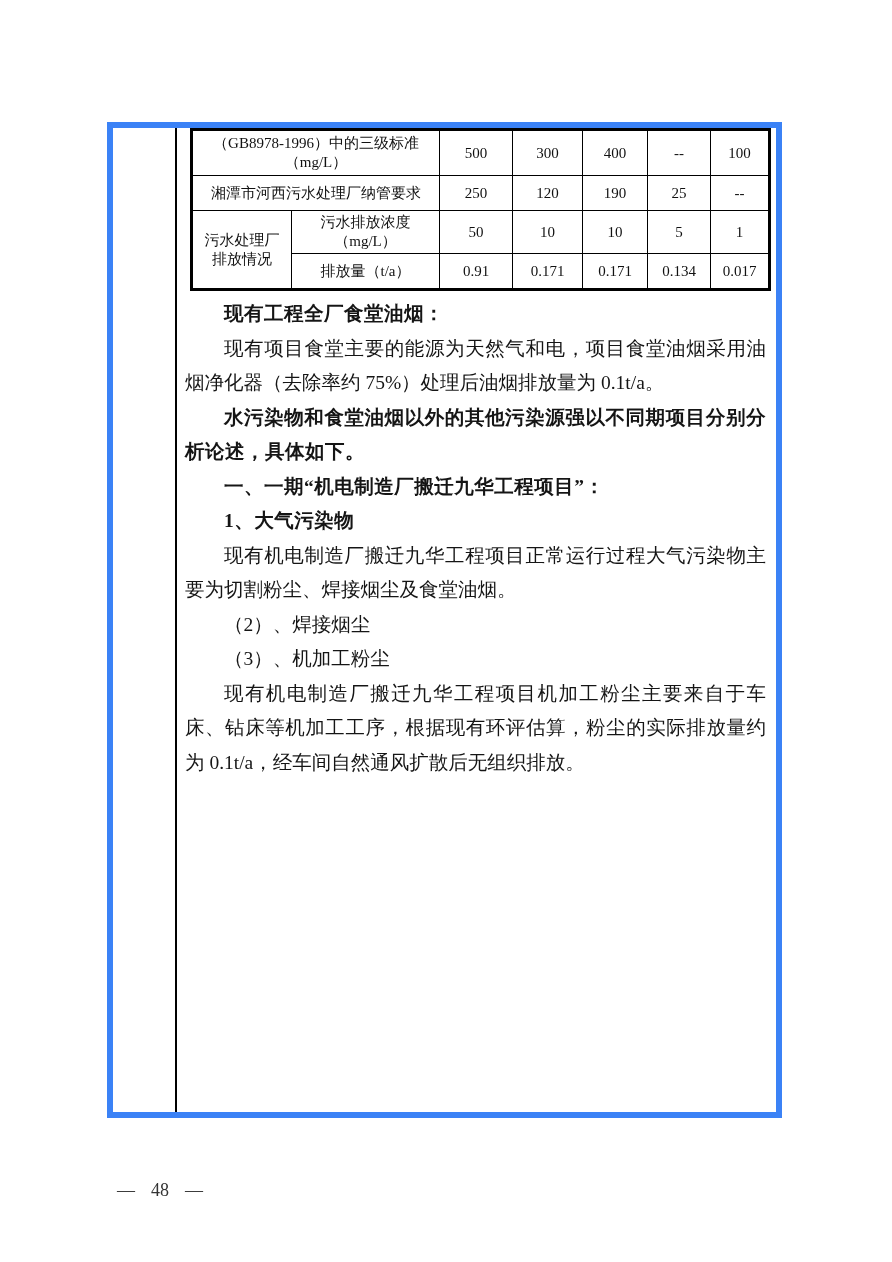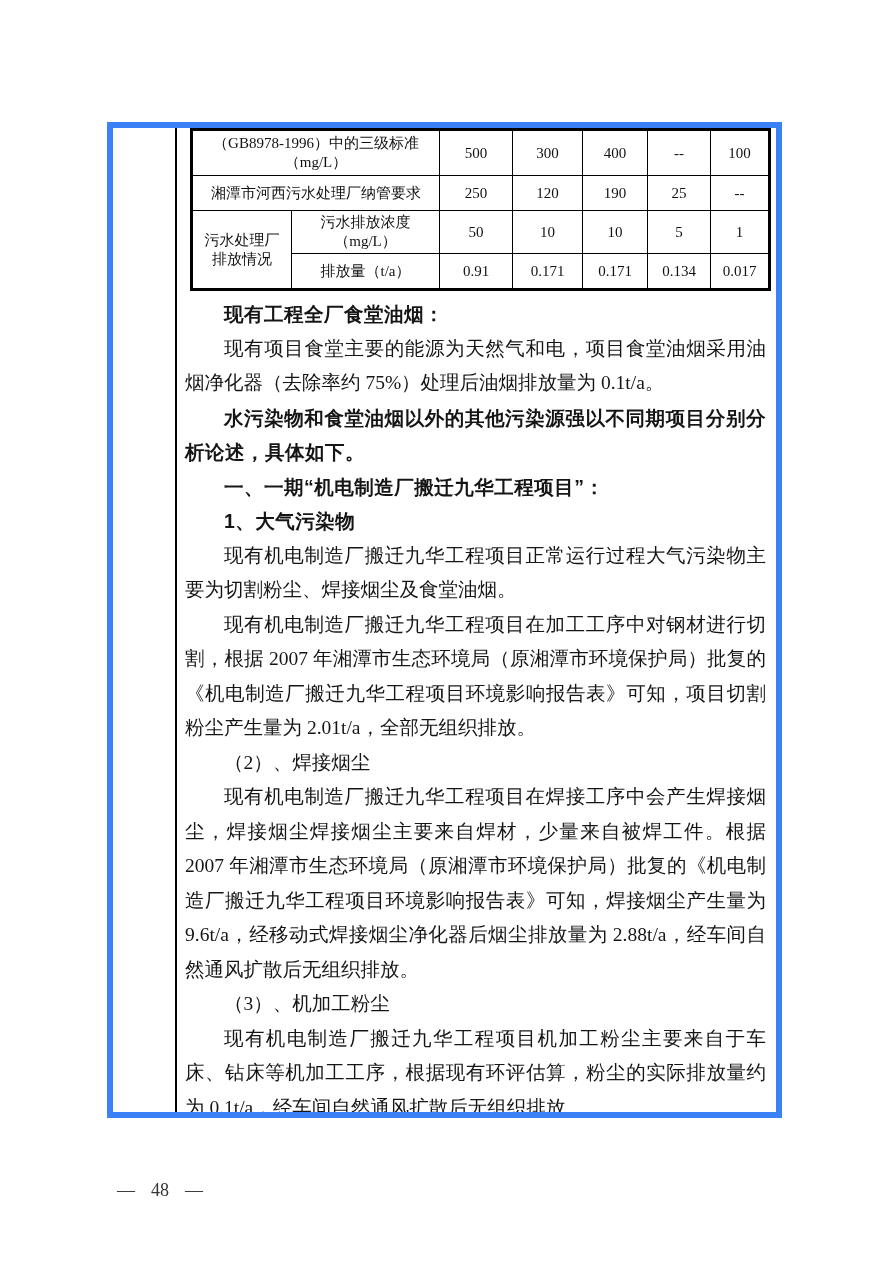--- a/index.html
+++ b/index.html
@@ -61,21 +61,21 @@
     font-size: 19.5px;
     line-height: 34.5px;
     text-align: justify;
   }
   .text-area p {
     margin: 0;
     text-indent: 2em;
   }
   .text-area p.bold {
     font-weight: bold;
-    font-family: Liberation Sans, sans-serif;
+    font-family: Liberation Serif, serif;
     letter-spacing: 0.5px;
   }
   .page-footer {
     position: absolute;
     left: 117px;
     top: 1180px;
     font-size: 18px;
     color: #333;
     display: flex;
     align-items: center;
@@ -145,23 +145,21 @@
       </tbody>
     </table>
 
     <div class="text-area">
       <p class="bold">现有工程全厂食堂油烟：</p>
       <p>现有项目食堂主要的能源为天然气和电，项目食堂油烟采用油烟净化器（去除率约 75%）处理后油烟排放量为 0.1t/a。</p>
       <p class="bold">水污染物和食堂油烟以外的其他污染源强以不同期项目分别分析论述，具体如下。</p>
       <p class="bold">一、一期“机电制造厂搬迁九华工程项目”：</p>
       <p class="bold">1、大气污染物</p>
       <p>现有机电制造厂搬迁九华工程项目正常运行过程大气污染物主要为切割粉尘、焊接烟尘及食堂油烟。</p>
-      <p>现有机电制造厂搬迁九华工程项目在加工工序中对钢材进行切割，根据 2007 年湘潭市生态环境局（原湘潭市环境保护局）批复的《机电制造厂搬迁九华工程项目环境影响报告表》可知，项目切割粉尘产生量为 2.01t/a，全部无组织排放。</p>
       <p>（2）、焊接烟尘</p>
-      <p>现有机电制造厂搬迁九华工程项目在焊接工序中会产生焊接烟尘，焊接烟尘焊接烟尘主要来自焊材，少量来自被焊工件。根据 2007 年湘潭市生态环境局（原湘潭市环境保护局）批复的《机电制造厂搬迁九华工程项目环境影响报告表》可知，焊接烟尘产生量为 9.6t/a，经移动式焊接烟尘净化器后烟尘排放量为 2.88t/a，经车间自然通风扩散后无组织排放。</p>
       <p>（3）、机加工粉尘</p>
       <p>现有机电制造厂搬迁九华工程项目机加工粉尘主要来自于车床、钻床等机加工工序，根据现有环评估算，粉尘的实际排放量约为 0.1t/a，经车间自然通风扩散后无组织排放。</p>
     </div>
 
   </div>
 </div>
 
 <div class="page-footer">
   <span>—</span>
   <span>48</span>

